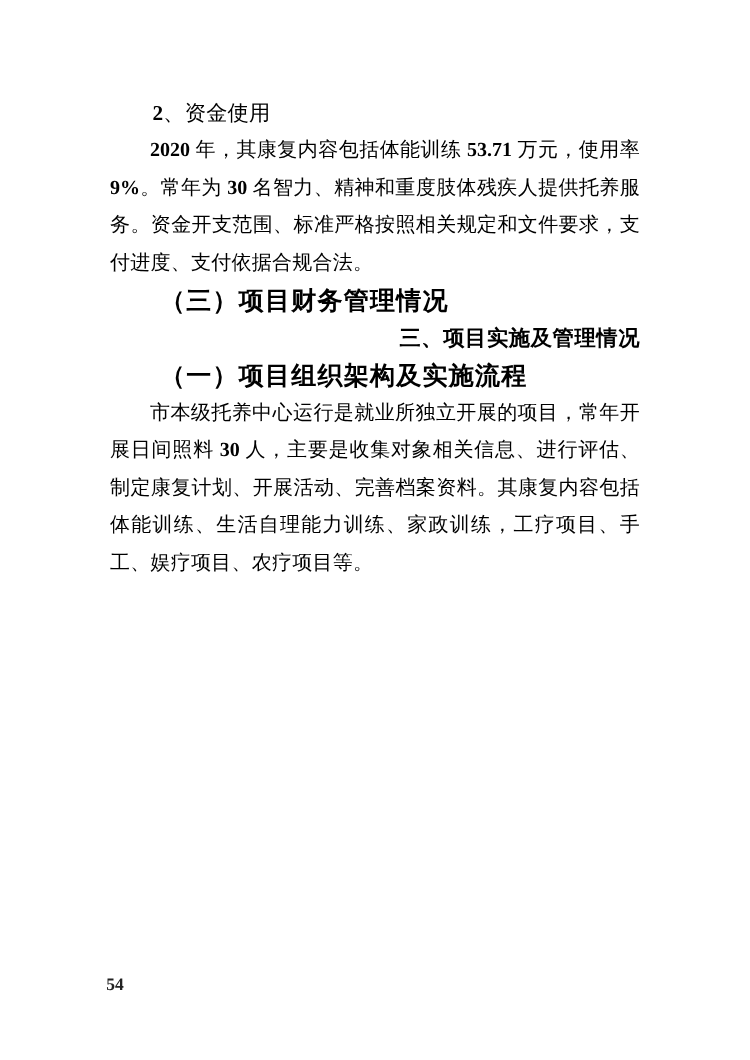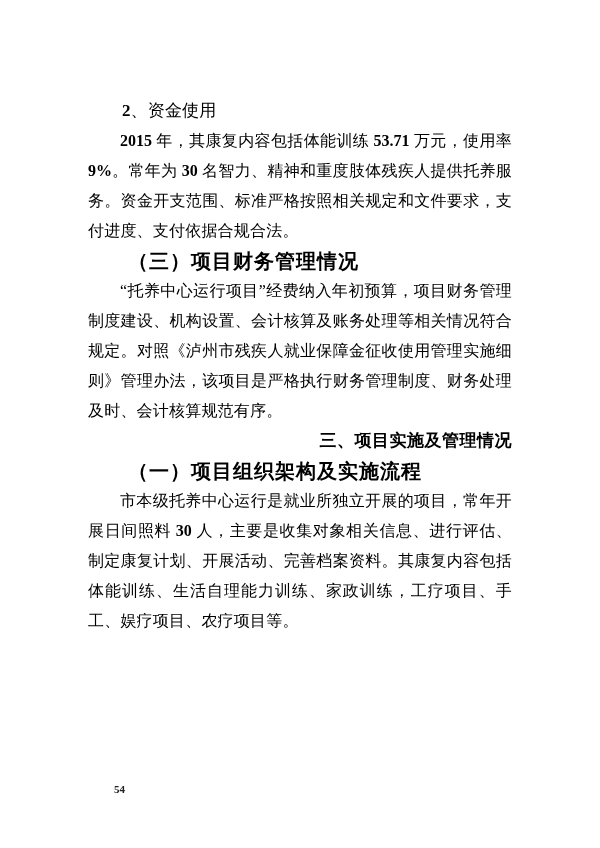--- a/index.html
+++ b/index.html
@@ -27,21 +27,20 @@
     text-align: justify;
   }
   .doc-content p {
     margin: 0;
     text-indent: 2em;
   }
   
   p.h-sub {
     font-size: 17px;
     text-align: left;
-    margin-top: 20px;
   }
   
   p.h-kai {
     font-weight: 700;
     font-size: 20px;
     letter-spacing: 1px;
     text-align: left;
   }
   
   p.h-hei {
@@ -55,41 +54,39 @@
   .num {
     font-weight: 700;
     font-family: "Liberation Serif", serif;
     letter-spacing: 0;
   }
   .page-number {
     position: absolute;
     left: 85px;
     top: 782px;
     font-family: "Liberation Serif", serif;
-    font-size: 11px;
+    font-size: 14px;
     font-weight: 700;
     color: #222222;
     line-height: 14px;
-    margin-left: 29px;
   }
 </style>
 </head>
 <body>
 
 <div class="page">
 
   <div class="doc-content">
 
     <p class="h-sub"><span class="num">2</span><span>、资金使用</span></p>
 
-    <p><span class="num">2015</span><span> 年，其康复内容包括体能训练 </span><span class="num">53.71</span><span> 万元，使用率 </span><span class="num">9%</span><span>。常年为 </span><span class="num">30</span><span> 名智力、精神和重度肢体残疾人提供托养服务。资金开支范围、标准严格按照相关规定和文件要求，支付进度、支付依据合规合法。</span></p>
+    <p><span class="num">2020</span><span> 年，其康复内容包括体能训练 </span><span class="num">53.71</span><span> 万元，使用率 </span><span class="num">9%</span><span>。常年为 </span><span class="num">30</span><span> 名智力、精神和重度肢体残疾人提供托养服务。资金开支范围、标准严格按照相关规定和文件要求，支付进度、支付依据合规合法。</span></p>
 
     <p class="h-kai">（三）项目财务管理情况</p>
 
-    <p>“托养中心运行项目”经费纳入年初预算，项目财务管理制度建设、机构设置、会计核算及账务处理等相关情况符合规定。对照《泸州市残疾人就业保障金征收使用管理实施细则》管理办法，该项目是严格执行财务管理制度、财务处理及时、会计核算规范有序。</p>
 
     <p class="h-hei">三、项目实施及管理情况</p>
 
     <p class="h-kai">（一）项目组织架构及实施流程</p>
 
     <p><span>市本级托养中心运行是就业所独立开展的项目，常年开展日间照料 </span><span class="num">30</span><span> 人，主要是收集对象相关信息、进行评估、制定康复计划、开展活动、完善档案资料。其康复内容包括体能训练、生活自理能力训练、家政训练，工疗项目、手工、娱疗项目、农疗项目等。</span></p>
 
 
   </div>
 

